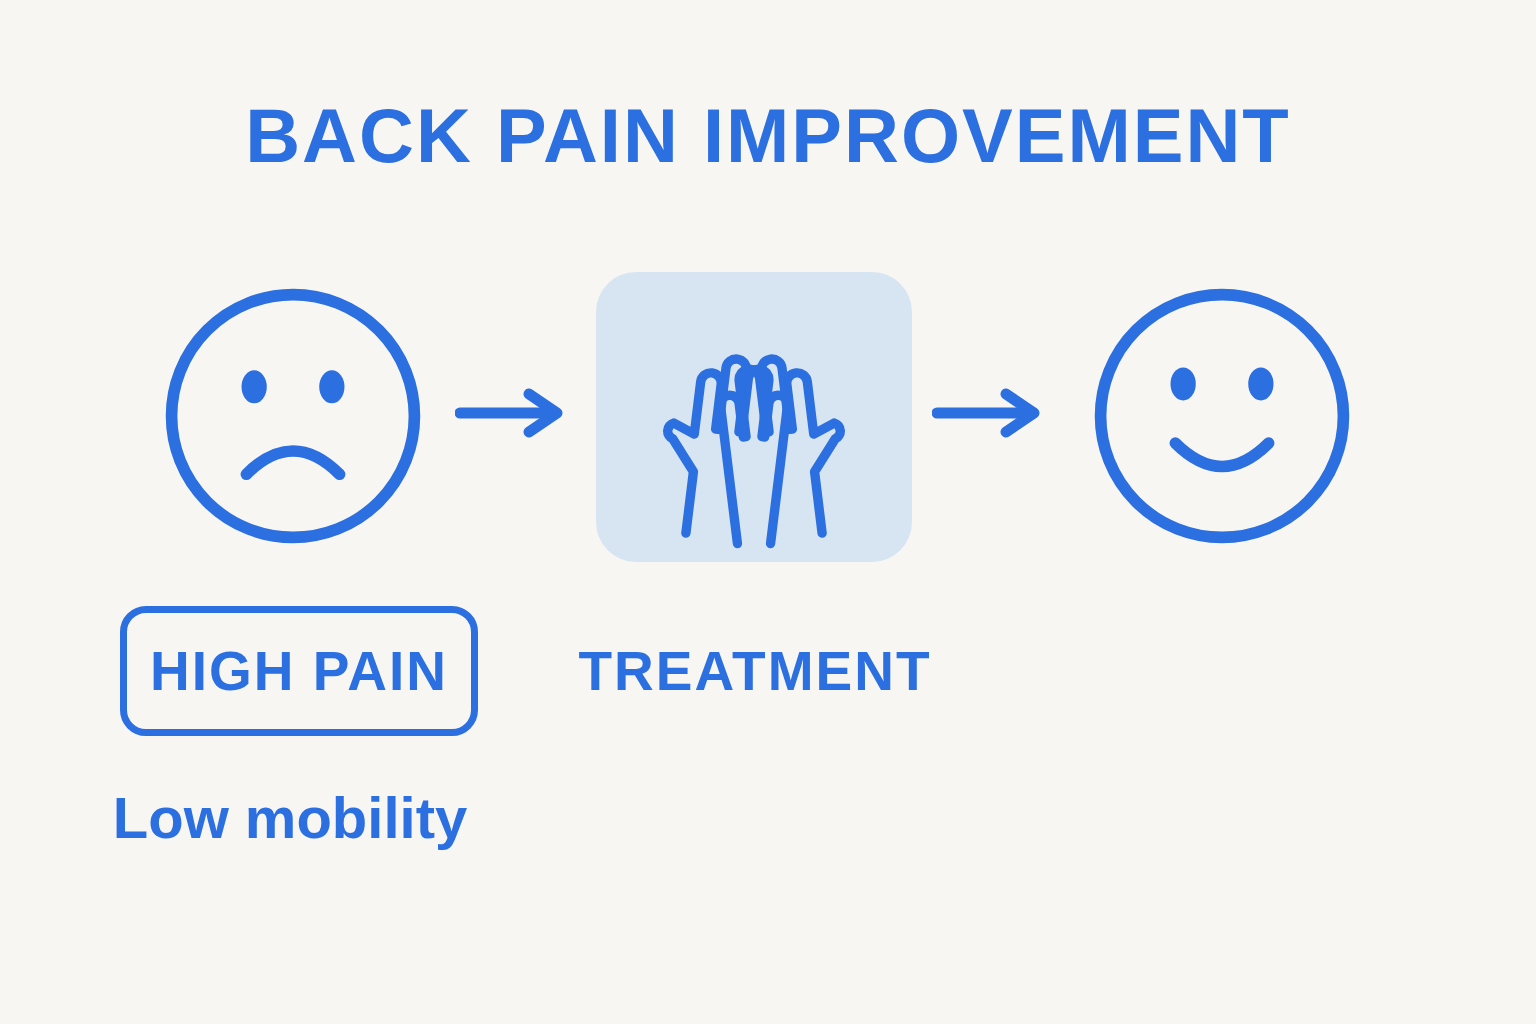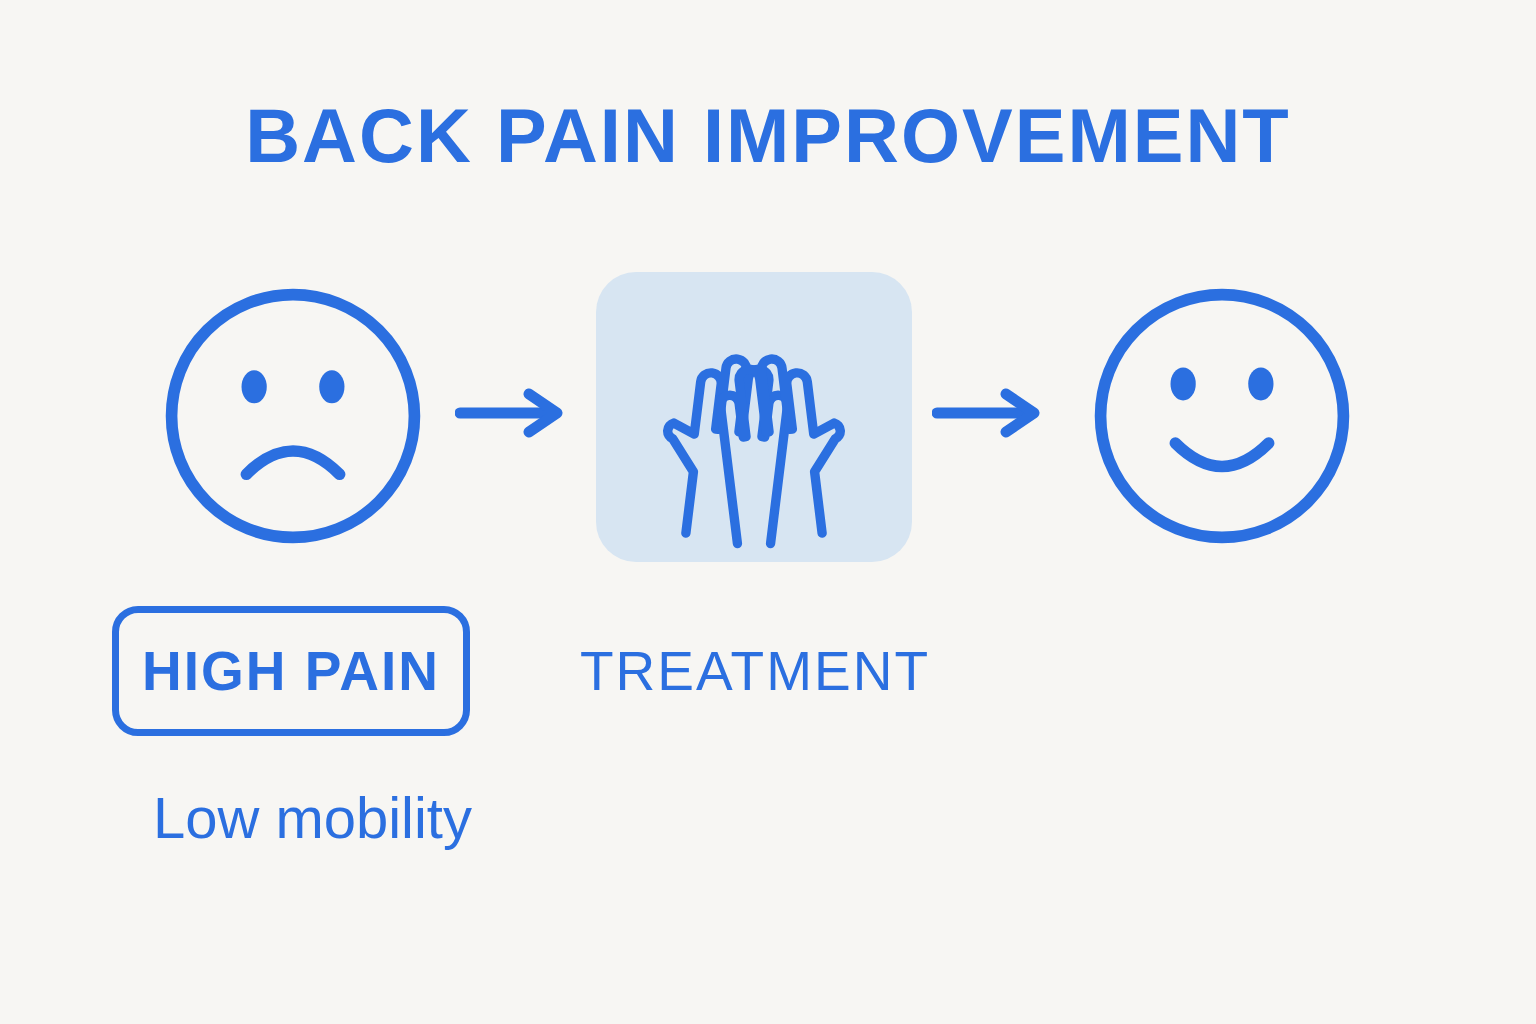--- a/index.html
+++ b/index.html
@@ -77,46 +77,47 @@
     border:7px solid var(--blue);
     border-radius:26px;
     display:flex;
     align-items:center;
     justify-content:center;
     font-size:55px;
     font-weight:700;
     letter-spacing:2px;
     color:var(--blue);
     background:transparent;
+    margin-left:8px;
   }
   .pill-before{left:112px;}
   .pill-after{left:1042px;}
   .treatment-label{
     position:absolute;
     left:570px;
     top:606px;
     width:370px;
     height:130px;
     display:flex;
     align-items:center;
     justify-content:center;
     font-size:55px;
-    font-weight:400;
+    font-weight:700;
     letter-spacing:2px;
     color:var(--blue);
   }
   .mobility{
     position:absolute;
     top:782px;
     height:70px;
     display:flex;
     align-items:center;
-    justify-content:flex-end;
+    justify-content:center;
     font-size:58px;
-    font-weight:400;
+    font-weight:700;
     color:var(--blue);
   }
   .mobility-before{left:108px;width:364px;}
   .mobility-after{left:1035px;width:370px;}
   svg{color:var(--blue);}
 </style>
 </head>
 <body>
 
 <div class="canvas">

